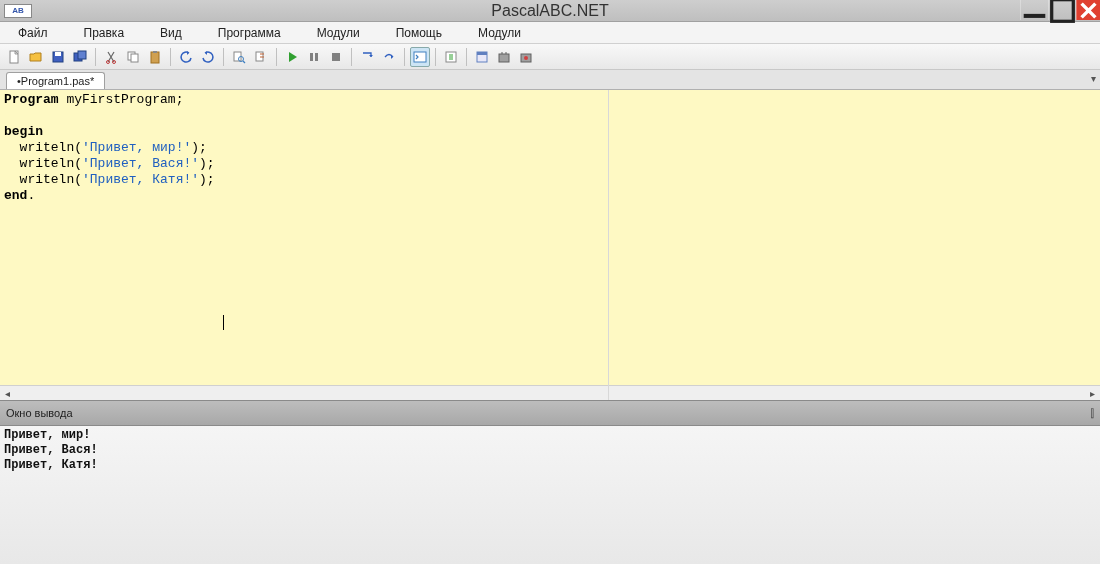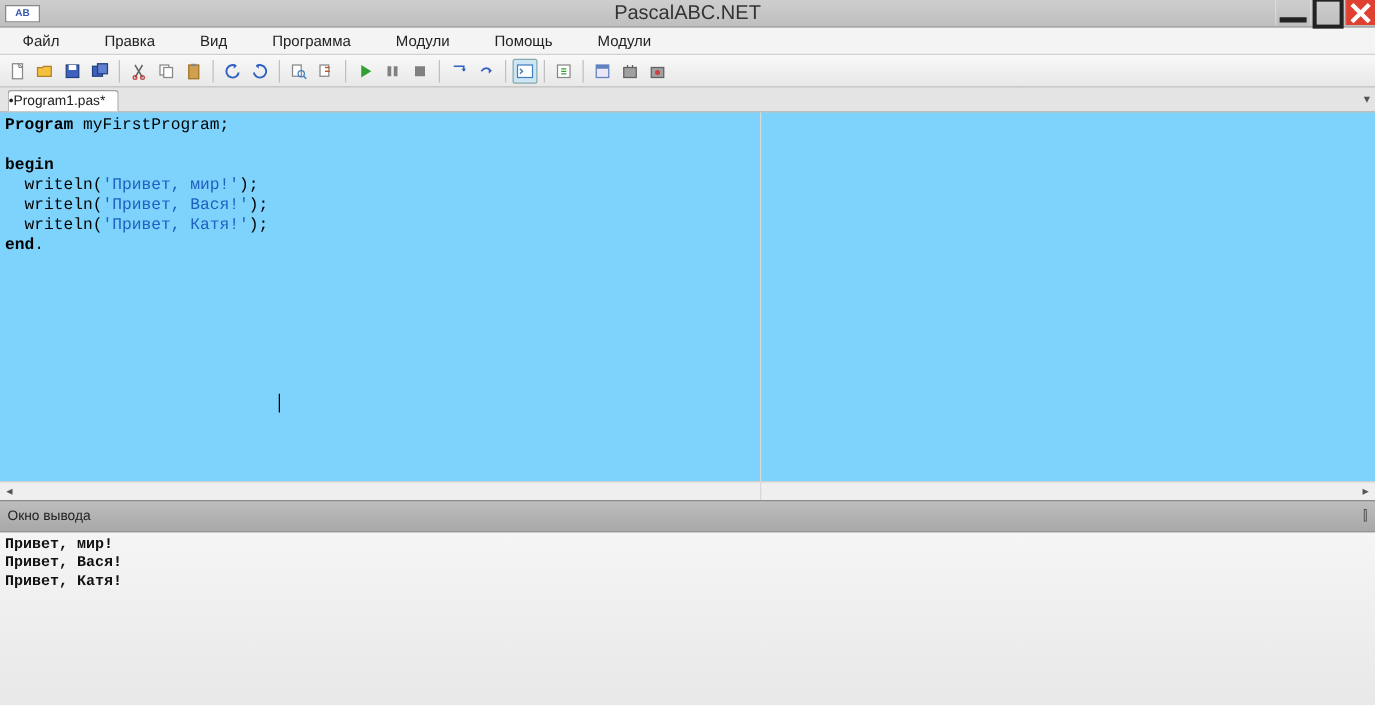--- a/index.html
+++ b/index.html
@@ -98,36 +98,36 @@
     display: flex;
     align-items: flex-end;
     padding-left: 6px;
     position: relative;
   }
   .tab {
     background: #fff;
     border: 1px solid #a0a0a0;
     border-bottom: none;
     border-radius: 3px 3px 0 0;
-    padding: 2px 10px 2px 0;
+    padding: 2px 10px 2px 10px;
     font-size: 11px;
     color: #222;
     position: relative;
     display: flex;
     align-items: center;
     gap: 4px;
   }
   .tabstrip .dropdown {
     position: absolute; right: 4px; top: 3px;
     font-size: 10px; color: #555;
   }
   
   .editor-area {
     flex: 0 0 310px;
-    background: #7dd3fc;
+    background: #fef9c3;
     position: relative;
     display: flex;
     flex-direction: column;
   }
   .code {
     flex: 1;
     font-family: "Courier New", monospace;
     font-size: 13px;
     line-height: 16px;
     padding: 2px 4px;

